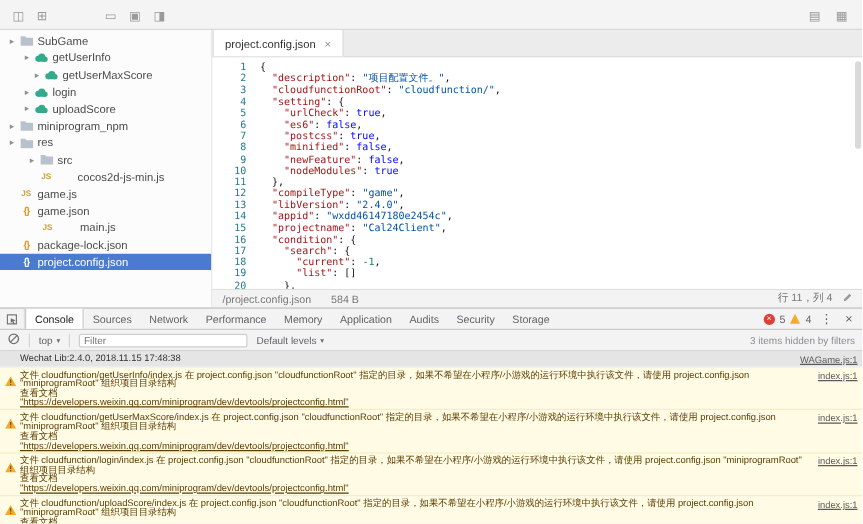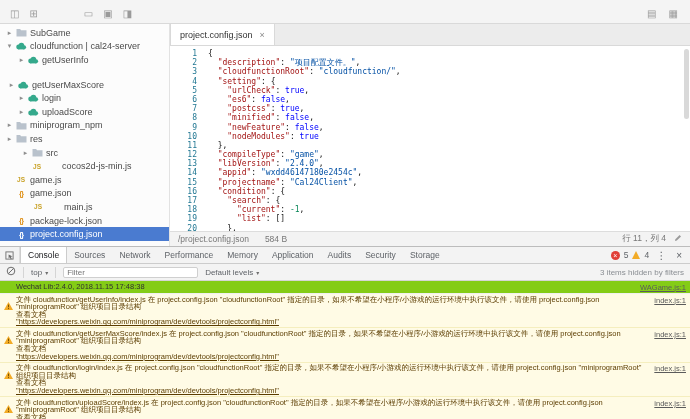--- a/index.html
+++ b/index.html
@@ -44,21 +44,21 @@
   .tk-pun{color:#111;}
   .tk-ws{}
   .escroll{position:absolute;right:1px;top:3px;width:5px;height:70px;background:#d9d9d9;border-radius:3px;}
 
   .statusbar{height:15px;flex:none;background:#f3f3f3;border-top:1px solid #ddd;display:flex;align-items:center;font-size:8.5px;color:#777;padding:0 8px;}
   .sb-size{margin-left:16px;}
   .sb-spacer{flex:1;}
   .sb-cursor{margin-right:8px;}
 
   
-  .devtools{height:173px;flex:none;border-top:1px solid #bcbcbc;display:flex;flex-direction:column;background:#84cc16;}
+  .devtools{height:173px;flex:none;border-top:1px solid #bcbcbc;display:flex;flex-direction:column;background:#e5e5e5;}
   .dt-tabbar{height:17px;flex:none;background:#f3f3f3;border-bottom:1px solid #ccc;display:flex;align-items:stretch;font-size:8.5px;color:#5f6368;}
   .dt-inspect{display:flex;align-items:center;padding:0 5px;border-right:1px solid #ddd;}
   #dt-tabs{display:flex;align-items:stretch;}
   .dt-tab{padding:0 7px;display:flex;align-items:center;}
   .dt-tab.active{background:#fff;color:#202124;border-left:1px solid #ccc;border-right:1px solid #ccc;}
   .dt-badges{margin-left:auto;display:flex;align-items:center;gap:4px;padding-right:5px;}
   .err-ico{width:9px;height:9px;border-radius:50%;background:#e13f38;color:#fff;font-size:7px;line-height:9px;text-align:center;}
   .warn-ico{width:0;height:0;border-left:4.5px solid transparent;border-right:4.5px solid transparent;border-bottom:8px solid #f2ab26;}
   .badge-n{color:#5f6368;}
   .dt-kebab,.dt-close{color:#5f6368;font-size:10px;padding:0 3px;display:flex;align-items:center;}
@@ -94,49 +94,35 @@
     <div class="sidebar" id="tree">
         <div class="tree-row" style="padding-left: 5px;">
           <span class="arrow">▸</span>
           <span class="ticon folder">
             <svg width="11" height="9" viewBox="0 0 11 9">
               <path d="M.5 1h3.6l1 1.2h5.4v6.3H.5z" fill="currentColor"></path>
             </svg>
           </span>
           <span class="tree-lbl">SubGame</span>
         </div>
-        <div class="tree-row" style="padding-left: 5px;">
-          <span class="arrow">▾</span>
+        <div class="tree-row" style="padding-left: 17px;">
+          <span class="arrow">▸</span>
           <span class="ticon cloud">
             <svg width="12" height="8" viewBox="0 0 12 8">
               <g fill="currentColor">
                 <circle cx="3.6" cy="5" r="2.4"></circle>
                 <circle cx="6.4" cy="3.6" r="2.9"></circle>
                 <circle cx="9" cy="5.3" r="2.1"></circle>
                 <rect x="3.4" y="4.8" width="5.8" height="2.6"></rect>
               </g>
             </svg>
           </span>
-          <span class="tree-lbl">cloudfunction | cal24-server</span>
-        </div>
-        <div class="tree-row" style="padding-left: 17px;">
-          <span class="arrow">▸</span>
-          <span class="ticon cloud">
-            <svg width="12" height="8" viewBox="0 0 12 8">
-              <g fill="currentColor">
-                <circle cx="3.6" cy="5" r="2.4"></circle>
-                <circle cx="6.4" cy="3.6" r="2.9"></circle>
-                <circle cx="9" cy="5.3" r="2.1"></circle>
-                <rect x="3.4" y="4.8" width="5.8" height="2.6"></rect>
-              </g>
-            </svg>
-          </span>
           <span class="tree-lbl">getUserInfo</span>
         </div>
-        <div class="tree-row" style="padding-left: 7px; margin-top: 11px;">
+        <div class="tree-row" style="padding-left: 25px;">
           <span class="arrow">▸</span>
           <span class="ticon cloud">
             <svg width="12" height="8" viewBox="0 0 12 8">
               <g fill="currentColor">
                 <circle cx="3.6" cy="5" r="2.4"></circle>
                 <circle cx="6.4" cy="3.6" r="2.9"></circle>
                 <circle cx="9" cy="5.3" r="2.1"></circle>
                 <rect x="3.4" y="4.8" width="5.8" height="2.6"></rect>
               </g>
             </svg>

